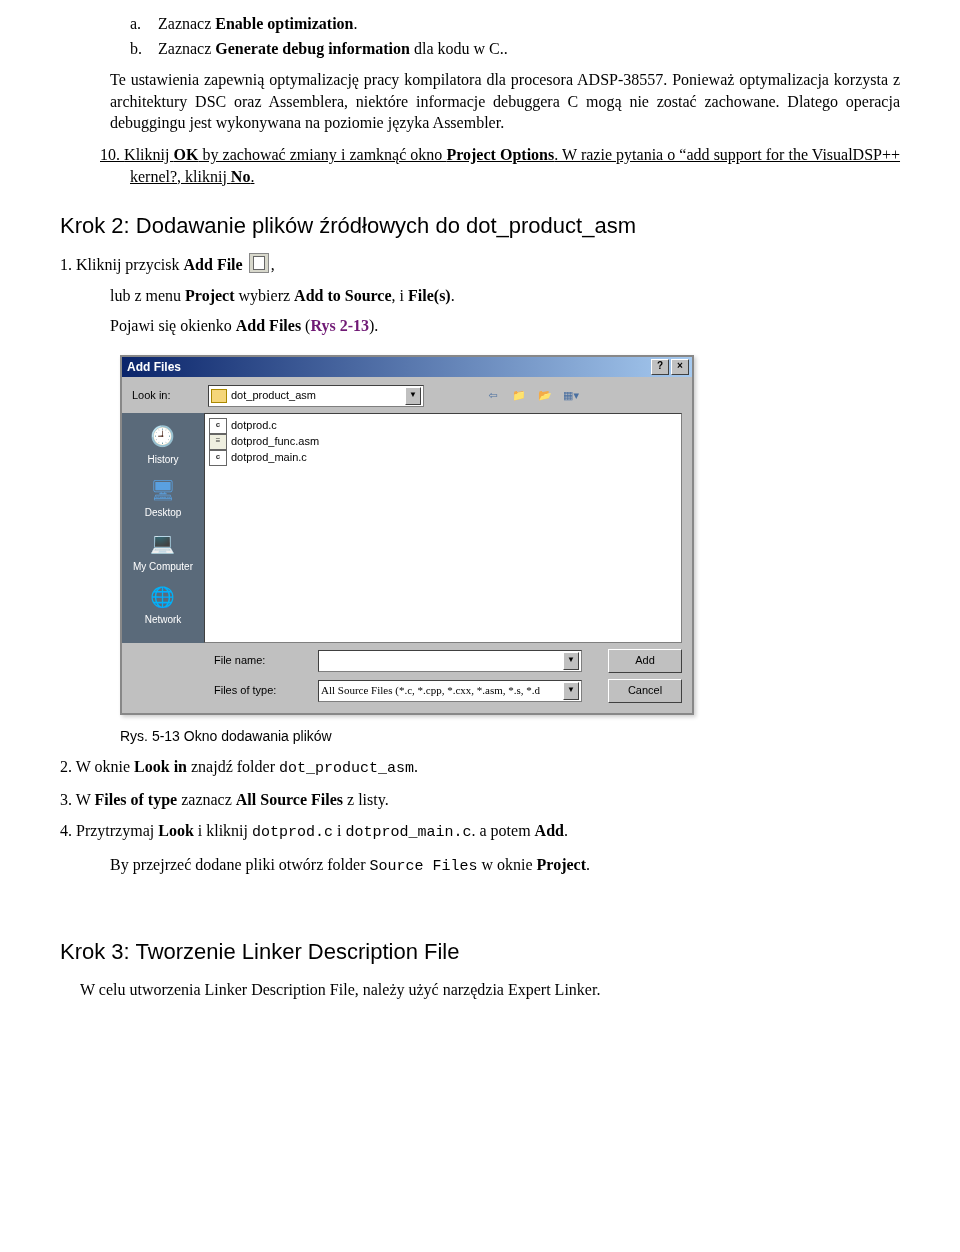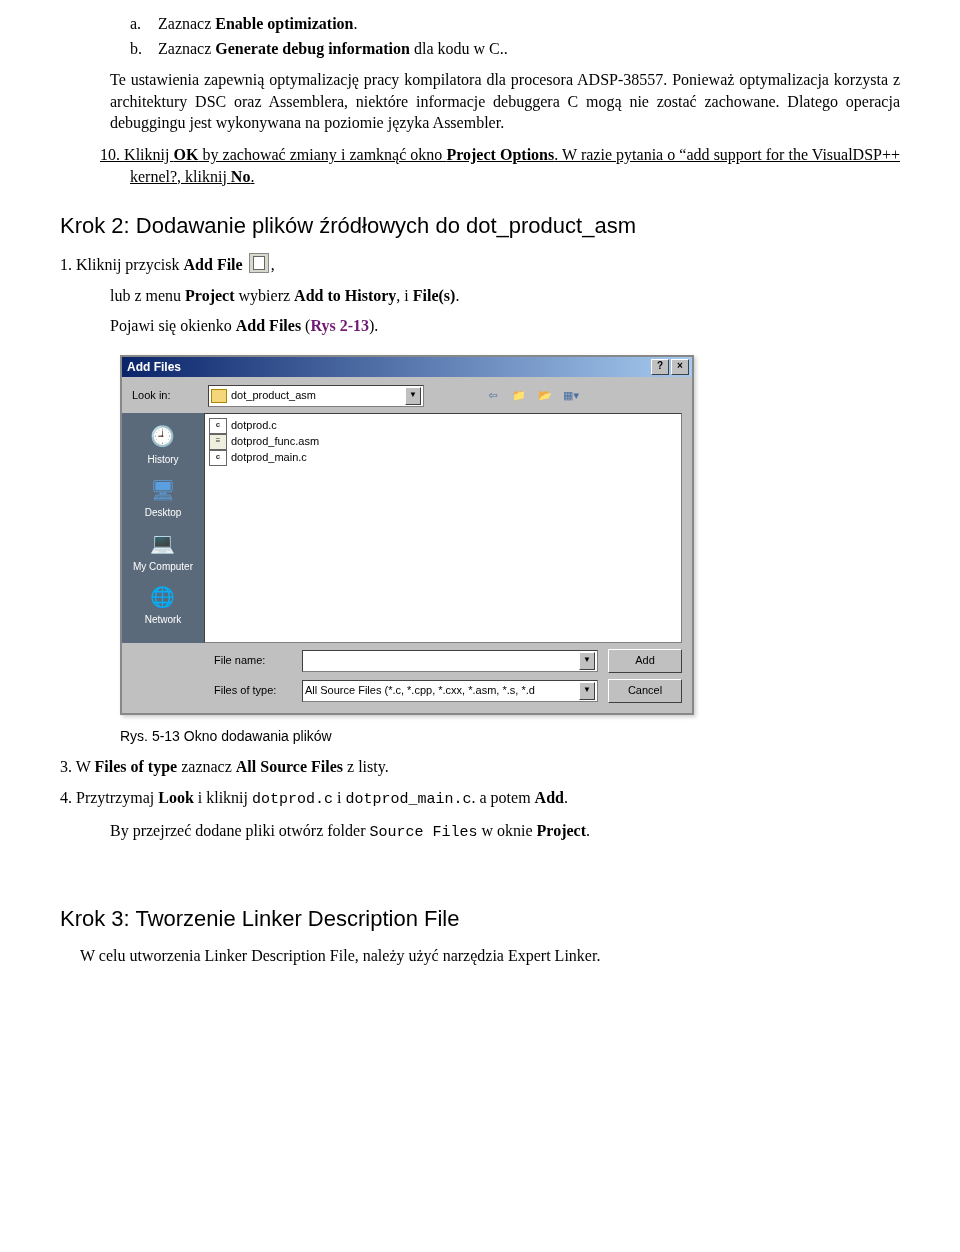--- a/index.html
+++ b/index.html
@@ -225,35 +225,35 @@
 
   .bottom-rows {
     padding: 6px 10px 10px 92px;
     display:flex;
     flex-direction:column;
     gap: 6px;
   }
   .brow {
     display:flex;
     align-items:center;
-    gap: 10px;
+    gap: 26px;
   }
   .brow .blbl { width: 78px; }
   .text-combo {
     flex: 1;
     height: 20px;
     background: #fff;
     border: 1px solid #7f7f7f;
     border-top-color: #404040;
     border-left-color: #404040;
     display:flex;
     align-items:center;
     padding: 0 2px;
   }
-  .text-combo .ttext { flex:1; font-size:11px; white-space:nowrap; overflow:hidden; }
+  .text-combo .ttext { flex:1; font-size:11px; white-space:nowrap; overflow:hidden;font-family:Liberation Serif, serif; }
   .dlg-btn {
     width: 72px;
     height: 22px;
     background: #c0c0c0;
     border: 1px solid #fff;
     border-right-color: #404040;
     border-bottom-color: #404040;
     text-align: center;
     line-height: 20px;
     font-size: 11px;
@@ -282,21 +282,21 @@
   </div>
 
   <h2 class="krok">Krok 2: Dodawanie plików źródłowych do dot_product_asm</h2>
 
   <div class="num1">
     <span>1.</span><span> Kliknij przycisk </span><b>Add File</b>
     <span class="add-file-icon"></span><span>,</span>
   </div>
 
   <div class="sub-para">
-    <span>lub z menu </span><b>Project</b><span> wybierz </span><b>Add to History</b><span>, i </span><b>File(s)</b><span>.</span>
+    <span>lub z menu </span><b>Project</b><span> wybierz </span><b>Add to Source</b><span>, i </span><b>File(s)</b><span>.</span>
   </div>
 
   <div class="sub-para">
     <span>Pojawi się okienko </span><b>Add Files</b><span> (</span><span class="link-blue">Rys 2-13</span><span>).</span>
   </div>
 
   <div class="dialog-wrap">
     <div class="dialog">
       <div class="titlebar">
         <span class="title-text">Add Files</span>
@@ -367,20 +367,23 @@
             <span class="combo-btn">▼</span>
           </div>
           <div class="dlg-btn">Cancel</div>
         </div>
       </div>
     </div>
   </div>
 
   <div class="caption">Rys. 5-13 Okno dodawania plików</div>
 
+  <div class="step">
+    <span>2.</span><span> W oknie </span><b>Look in</b><span> znajdź folder </span><span class="mono">dot_product_asm</span><span>.</span>
+  </div>
 
   <div class="step">
     <span>3.</span><span> W </span><b>Files of type</b><span> zaznacz </span><b>All Source Files</b><span> z listy.</span>
   </div>
 
   <div class="step">
     <span>4.</span><span> Przytrzymaj </span><b>Look</b><span> i kliknij </span><span class="mono">dotprod.c</span><span> i </span><span class="mono">dotprod_main.c</span><span>. a potem </span><b>Add</b><span>.</span>
   </div>
 
   <div class="sub-para">

